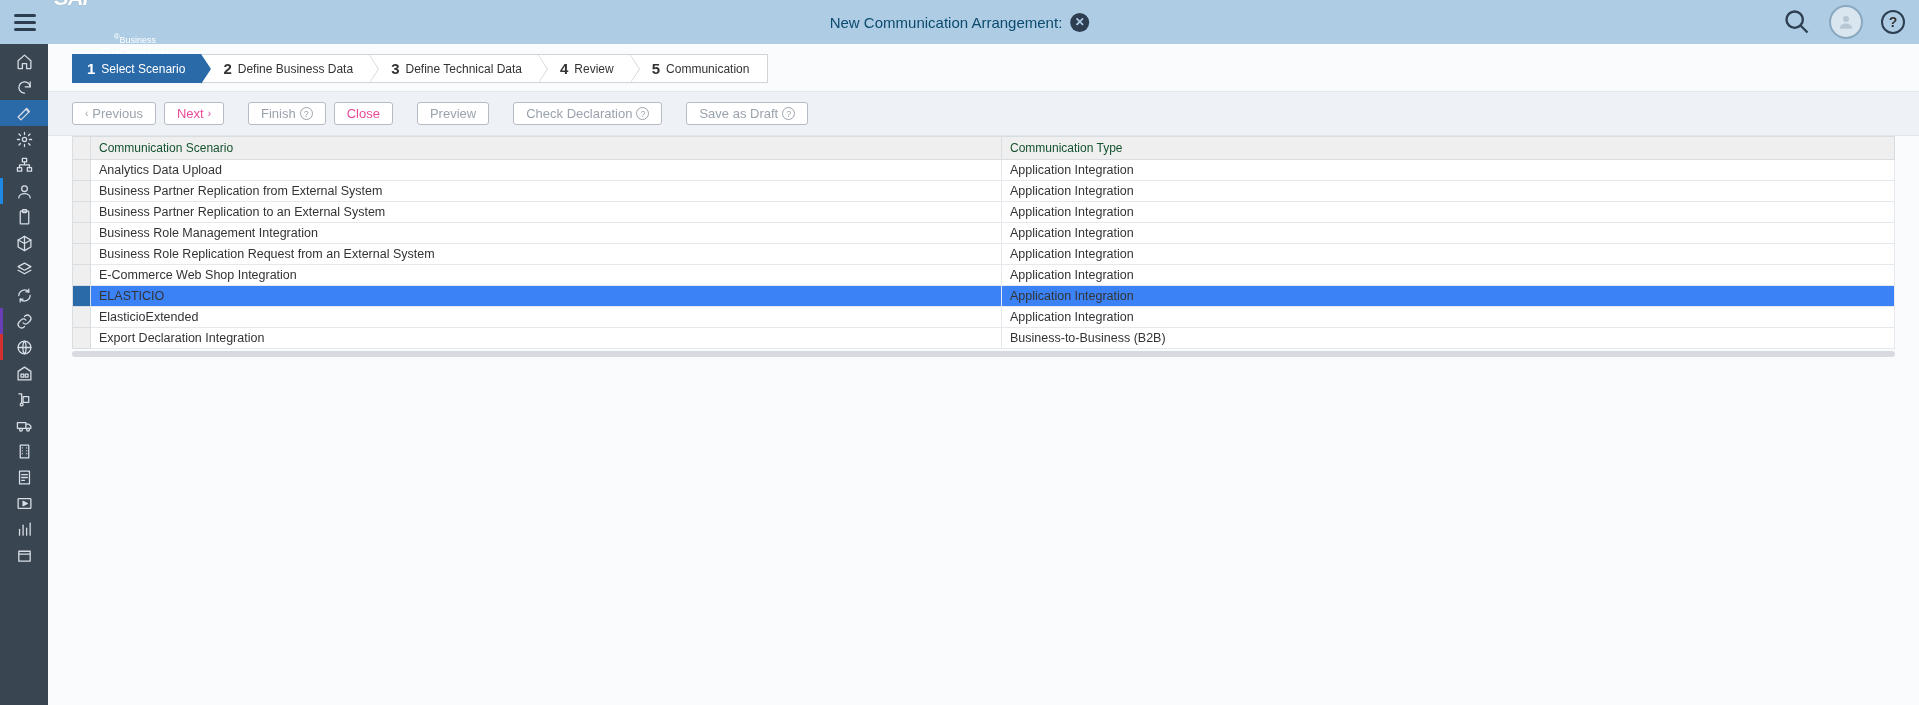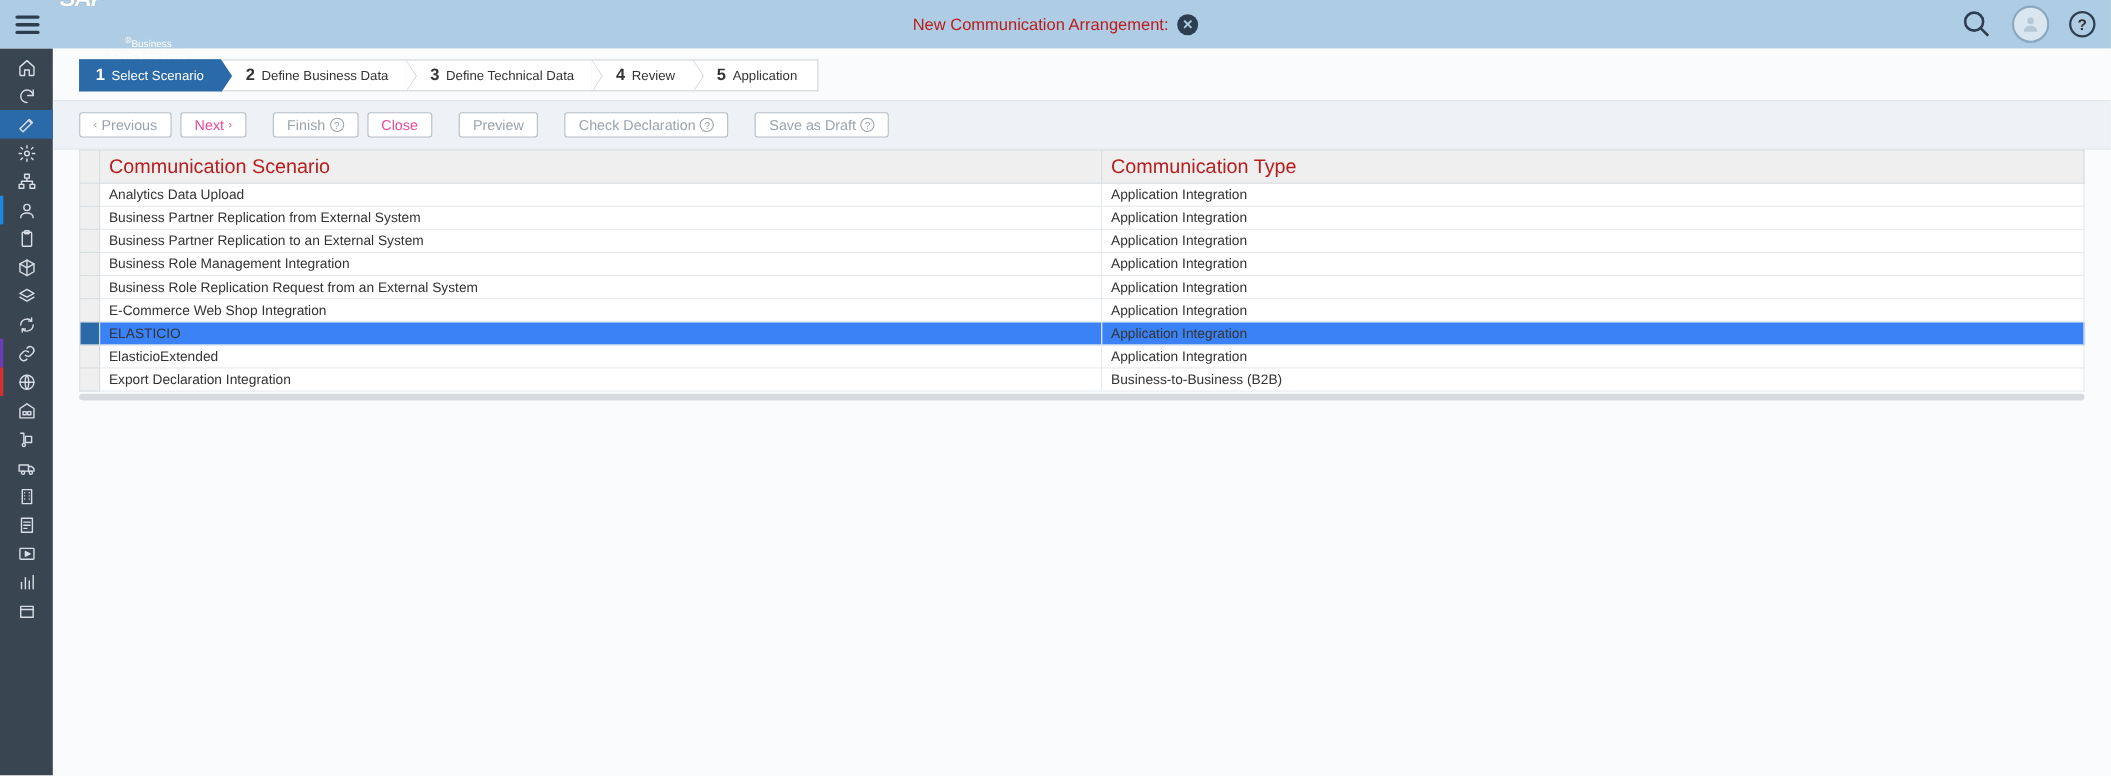--- a/index.html
+++ b/index.html
@@ -19,21 +19,21 @@
   .hamburger span { display: block; height: 3px; background: #2d3e50; border-radius: 2px; }
 
   .logo { display: flex; align-items: flex-start; color: #fff; cursor: default; text-align: center; }
   .logo-sap { font-weight: 900; font-size: 22px; font-style: italic; letter-spacing: -1px; color: #fff; text-shadow: 0 0 1px rgba(0,0,0,0.3);}
   .logo-right { display: inline-flex; flex-direction: column; margin-left: 4px; line-height: 1; margin-top: 48px; }
   .logo-business { font-size: 9px; color: #fff; font-weight: 400;}
   .logo-bydesign { font-size: 15px; font-weight: 700; color: #fff; }
   .logo-reg { font-size: 8px; vertical-align: super; }
 
   .topbar-center { position: absolute; left: 50%; transform: translateX(-50%); display: flex; align-items: center; gap: 8px; }
-  .topbar-title { font-size: 15px; color: #b91c1c; }
+  .topbar-title { font-size: 15px; color: #0c4a6e; }
   .close-circle { width: 19px; height: 19px; border-radius: 50%; background: #2d3e50; color:#aecde4; display: inline-flex; align-items: center; justify-content: center; font-size: 12px; font-weight: bold; cursor: pointer;}
   .close-circle::before { content: "✕"; }
 
   .topbar-right { margin-left: auto; display: flex; align-items: center; gap: 18px; }
   .icon-btn { display:inline-flex; align-items:center; justify-content:center; width:28px; height:28px; cursor:pointer; color:#2d3e50; }
   .avatar-circle { width: 34px; height:34px; border-radius:50%; border:2px solid #8aa9c1; background:#d9e6f0; display:inline-flex; align-items:center;justify-content:center; }
   .avatar-circle svg { width:18px;height:18px; }
   .help-circle { width:24px;height:24px;border-radius:50%;border:2px solid #2d3e50; display:inline-flex;align-items:center;justify-content:center;font-weight:bold;font-size:14px; cursor:pointer;}
 
   
@@ -84,21 +84,21 @@
   .btn .chev { font-size:10px; }
   .btn .qmark { display:inline-flex;width:13px;height:13px;border:1px solid currentColor;border-radius:50%;align-items:center;justify-content:center;font-size:9px;}
   .tool-gap { width:8px; }
 
   
   .section-title { padding:14px 24px 8px; font-size:15px; color:#333; }
 
   
   .tablewrap { padding:0 24px 8px; }
   table.grid { width:100%; border-collapse:collapse; table-layout:fixed; }
-  table.grid th { text-align:left; font-weight:normal; font-size:18px; background:#efefef; border:1px solid #d8dde2; padding:4px 8px; color:#b91c1c;}
+  table.grid th { text-align:left; font-weight:normal; font-size:12px; background:#efefef; border:1px solid #d8dde2; padding:4px 8px; color:#14532d;}
   table.grid td { border:1px solid #e5e9ed; padding:3px 8px; font-size:12.5px; background:#fff;margin-left:13px;}
   table.grid tr.sel td { background:#3b82f6; border-top:1px dotted #888; border-bottom:1px dotted #888; }
   table.grid col.marker { width:18px; }
   table.grid col.scenario { width:50%; }
   table.grid td.marker { background:#efefef; border:1px solid #d8dde2; padding:0;}
   table.grid tr.sel td.marker { background:#2b6aa8; }
   .scrollhint { height:6px; background:#d7dbe0; border-radius:3px; margin-top:2px;}
 
 </style>
 </head>
@@ -295,21 +295,21 @@
         <div class="step">
           <span class="num">3</span>
           <span>Define Technical Data</span>
         </div>
         <div class="step">
           <span class="num">4</span>
           <span>Review</span>
         </div>
         <div class="step last">
           <span class="num">5</span>
-          <span>Application</span>
+          <span>Communication</span>
         </div>
       </div>
 
     <div class="toolbar">
       <button class="btn disabled">
           <span class="chev">‹</span>
           <span>Previous</span>
         </button>
       <button class="btn">
           <span>Next</span>

